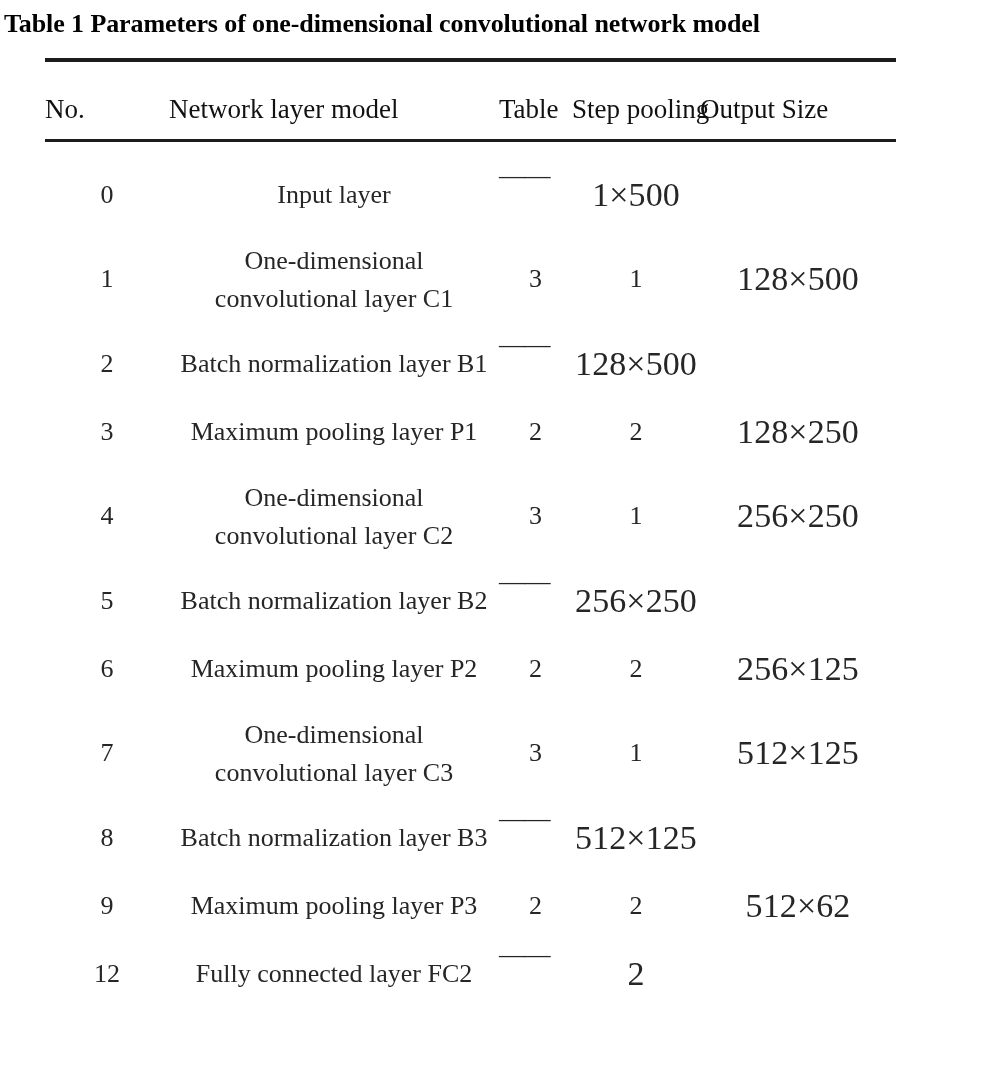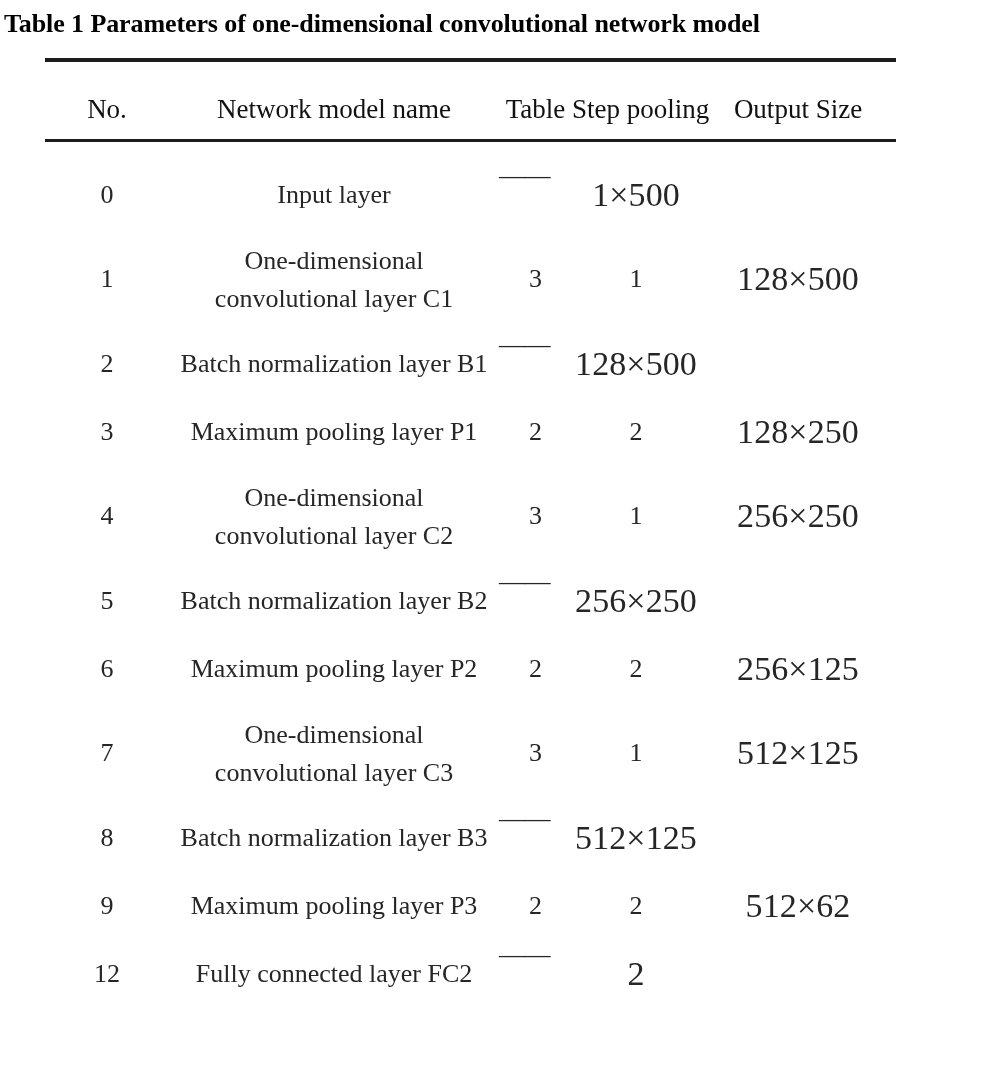--- a/index.html
+++ b/index.html
@@ -70,21 +70,21 @@
     left: 0;
     top: 81px;
     width: 851px;
     height: 3px;
     background: #1c1c1c;
   }
 
   thead th {
     font-weight: normal;
     font-size: 27px;
-    text-align: center;
+    text-align: left;
     vertical-align: middle;
     height: 103px;
     padding: 0;
     line-height: 1.15;
     color: #111111;
     white-space: nowrap;
   }
 
   tbody td {
     font-weight: normal;
@@ -128,21 +128,21 @@
       <colgroup>
         <col class="c-no">
           <col class="c-name">
           <col class="c-core">
           <col class="c-step">
           <col class="c-out">
       </colgroup>
       <thead>
         <tr>
           <th>No.</th>
-          <th>Network model name</th>
+          <th>Network layer model</th>
           <th>Table</th>
           <th>Step pooling</th>
           <th>Output Size</th>
         </tr>
       </thead>
       <tbody id="tbody">
           <tr class="single">
             <td class="num">0</td>
             <td class="name">Input layer</td>
             <td class="dash">—</td>

